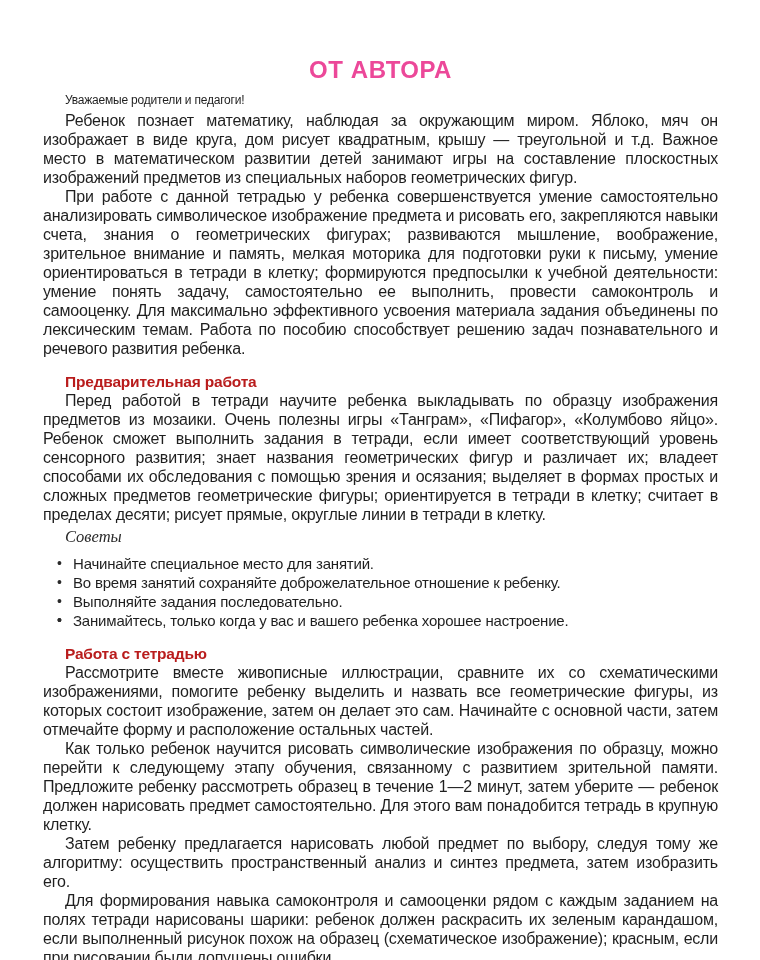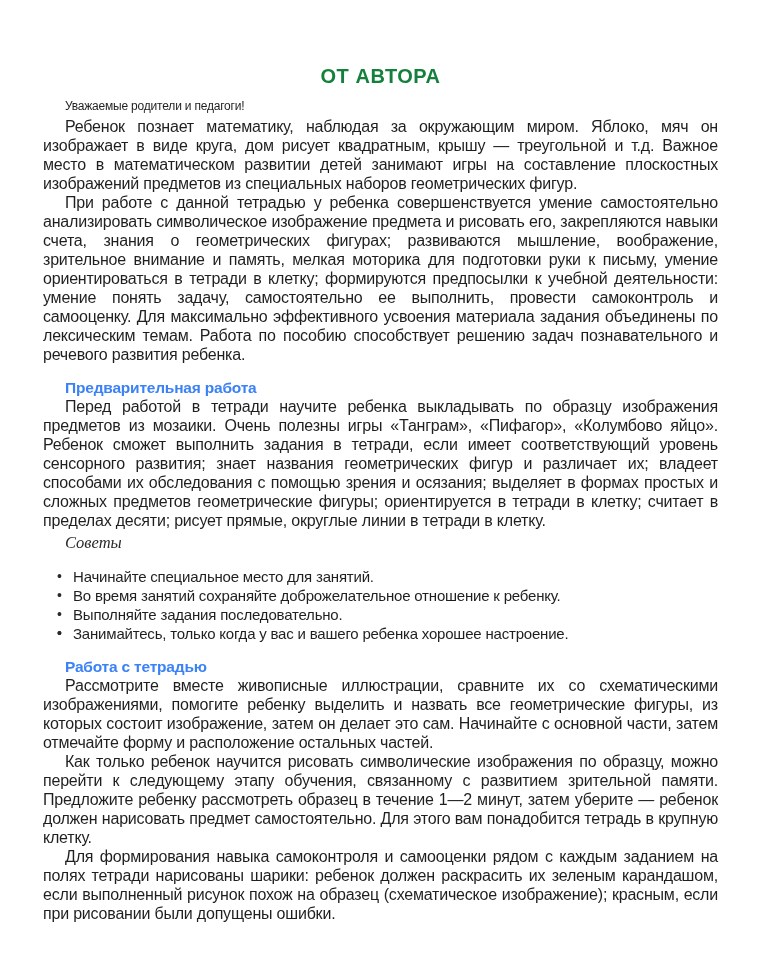--- a/index.html
+++ b/index.html
@@ -20,26 +20,26 @@
     inset: 0;
     padding: 52px 42px 0 43px;
     box-sizing: border-box;
   }
   .content {
     position: relative;
     z-index: 1;
   }
   .page-title {
     text-align: center;
-    font-size: 20px;
+    font-size: 24px;
     font-weight: bold;
     letter-spacing: 0.6px;
-    color: #15803d;
+    color: #ec4899;
     line-height: 24px;
-    margin: 12px 0 9px 0;
+    margin: 6px 0 9px 0;
   }
   .salutation {
     font-size: 12px;
     line-height: 19px;
     letter-spacing: -0.2px;
     text-indent: 22px;
     margin: 0 0 1px 0;
   }
   .para {
     font-size: 16px;
@@ -48,31 +48,31 @@
     text-align: justify;
     text-indent: 22px;
     margin: 0;
   }
   .section-heading {
     font-size: 15.5px;
     font-weight: bold;
     line-height: 19px;
     letter-spacing: -0.2px;
     text-indent: 22px;
-    color: #3b82f6;
+    color: #b91c1c;
     margin: 14px 0 0 0;
   }
   .tips-heading {
     font-family: "Liberation Serif", serif;
     font-style: italic;
     font-size: 16.5px;
     line-height: 19px;
     text-indent: 22px;
     color: #2a2a2a;
-    margin: 3px 0 15px 0;
+    margin: 3px 0 8px 0;
   }
   .tips-list {
     list-style: none;
     margin: 0;
     padding: 0;
   }
   .tip-item {
     font-size: 15px;
     line-height: 19px;
     letter-spacing: -0.2px;
@@ -151,17 +151,18 @@
       </li>
     </ul>
 
     <h2 class="section-heading">Работа с тетрадью</h2>
 
     <p class="para">Рассмотрите вместе живописные иллюстрации, сравните их со схематическими изображениями, помогите ребенку выделить и назвать все геометрические фигуры, из которых состоит изображение, затем он делает это сам. Начинайте с основной части, затем отмечайте форму и расположение остальных частей.</p>
 
 
     <p class="para">Как только ребенок научится рисовать символические изображения по образцу, можно перейти к следующему этапу обучения, связанному с развитием зрительной памяти. Предложите ребенку рассмотреть образец в течение 1—2 минут, затем уберите — ребенок должен нарисовать предмет самостоятельно. Для этого вам понадобится тетрадь в крупную клетку.</p>
 
+    <p class="para">Затем ребенку предлагается нарисовать любой предмет по выбору, следуя тому же алгоритму: осуществить пространственный анализ и синтез предмета, затем изобразить его.</p>
 
     <p class="para">Для формирования навыка самоконтроля и самооценки рядом с каждым заданием на полях тетради нарисованы шарики: ребенок должен раскрасить их зеленым карандашом, если выполненный рисунок похож на образец (схематическое изображение); красным, если при рисовании были допущены ошибки.</p>
 
   </div>
 </div>
 
 </body></html>

